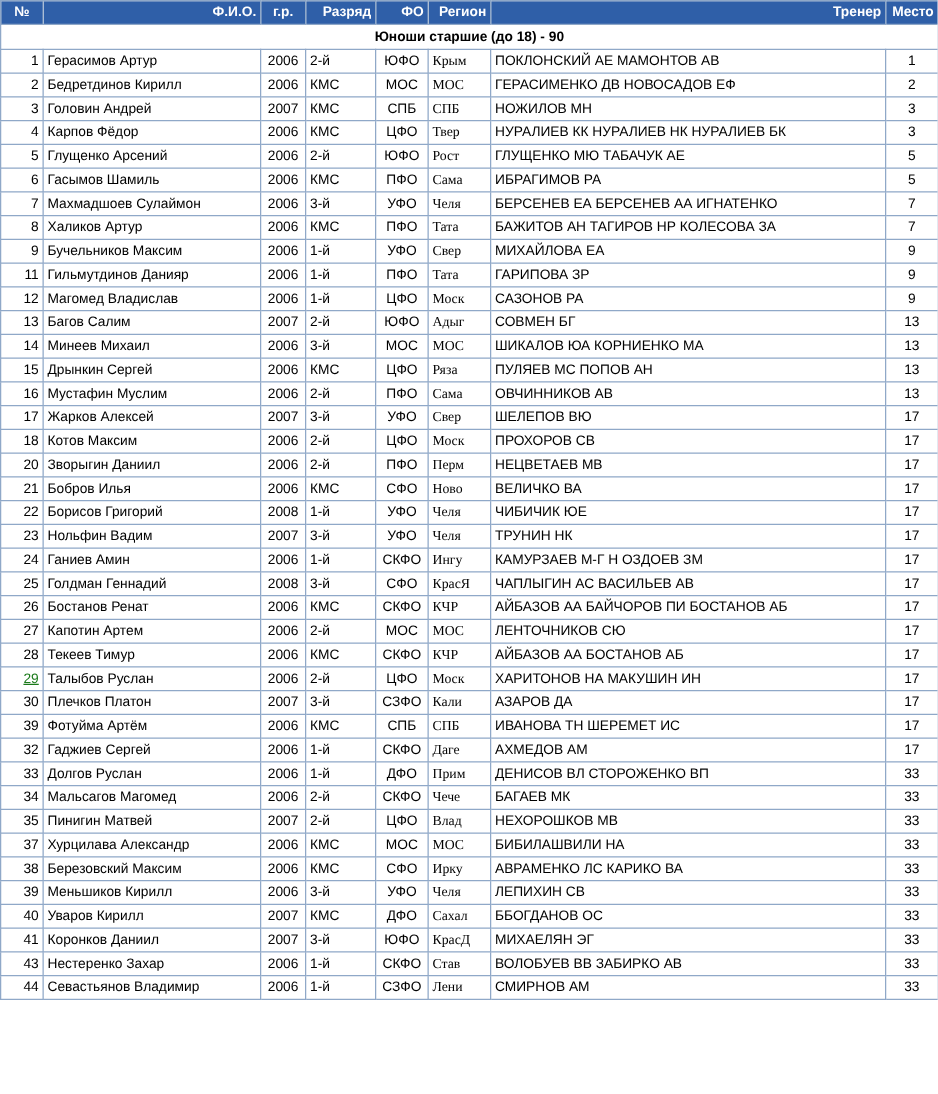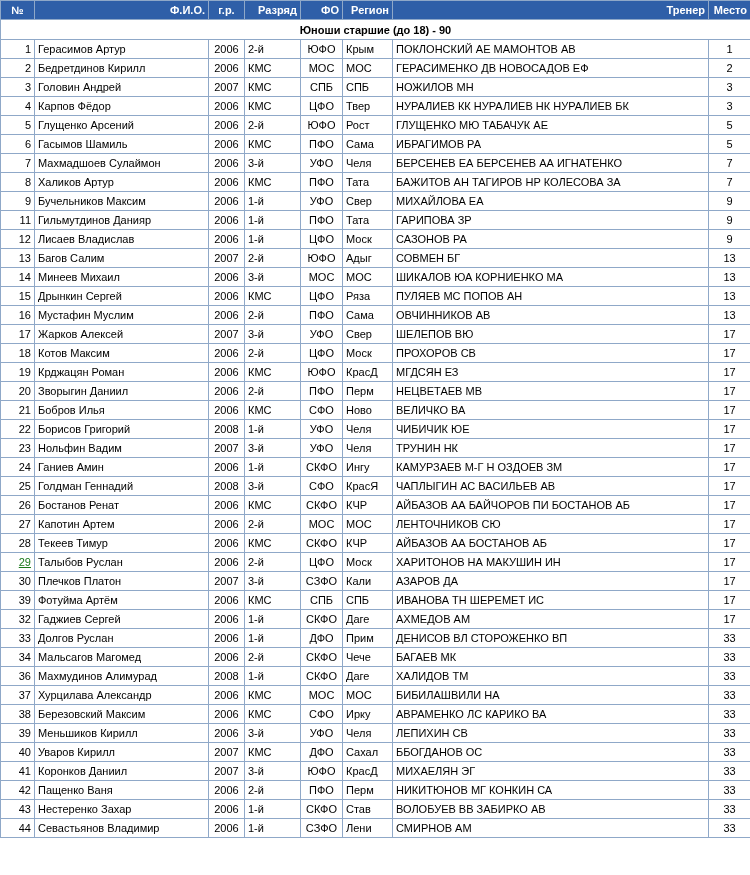--- a/index.html
+++ b/index.html
@@ -48,21 +48,21 @@
   col.c-rank  { width: 56px; }
   col.c-fo    { width: 42px; }
   col.c-reg   { width: 50px; }
   col.c-coach { width: 316px; }
   col.c-place { width: 42px; }
 
   td.num   { text-align: right; padding-right: 4px; }
   td.year  { text-align: center; }
   td.rank  { text-align: left; padding-left: 4px; margin-top: 36px; }
   td.fo    { text-align: center; margin-left: 23px; }
-  td.reg   { text-align: left; padding-left: 4px; }
+  td.reg   { text-align: left; padding-left: 4px; font-family: Liberation Serif, serif; }
   td.coach { text-align: left; }
   td.place { text-align: center; }
 
   tr.group td {
     font-weight: bold;
     text-align: center;
     background: #ffffff;
     height: 17px;
     padding-left: 3px;
     margin-left: 22px;
@@ -197,21 +197,21 @@
         <td class="name">Гильмутдинов Данияр</td>
         <td class="year">2006</td>
         <td class="rank">1-й</td>
         <td class="fo">ПФО</td>
         <td class="reg">Тата</td>
         <td class="coach">ГАРИПОВА ЗР</td>
         <td class="place">9</td>
       </tr>
       <tr>
         <td class="num">12</td>
-        <td class="name">Лисаев Владислав</td>
+        <td class="name">Магомед Владислав</td>
         <td class="year">2006</td>
         <td class="rank">1-й</td>
         <td class="fo">ЦФО</td>
         <td class="reg">Моск</td>
         <td class="coach">САЗОНОВ РА</td>
         <td class="place">9</td>
       </tr>
       <tr>
         <td class="num">13</td>
         <td class="name">Багов Салим</td>
@@ -266,30 +266,20 @@
         <td class="num">18</td>
         <td class="name">Котов Максим</td>
         <td class="year">2006</td>
         <td class="rank">2-й</td>
         <td class="fo">ЦФО</td>
         <td class="reg">Моск</td>
         <td class="coach">ПРОХОРОВ СВ</td>
         <td class="place">17</td>
       </tr>
       <tr>
-        <td class="num">19</td>
-        <td class="name">Крджацян Роман</td>
-        <td class="year">2006</td>
-        <td class="rank">КМС</td>
-        <td class="fo">ЮФО</td>
-        <td class="reg">КрасД</td>
-        <td class="coach">МГДСЯН ЕЗ</td>
-        <td class="place">17</td>
-      </tr>
-      <tr>
         <td class="num">20</td>
         <td class="name">Зворыгин Даниил</td>
         <td class="year">2006</td>
         <td class="rank">2-й</td>
         <td class="fo">ПФО</td>
         <td class="reg">Перм</td>
         <td class="coach">НЕЦВЕТАЕВ МВ</td>
         <td class="place">17</td>
       </tr>
       <tr>
@@ -426,27 +416,27 @@
         <td class="num">34</td>
         <td class="name">Мальсагов Магомед</td>
         <td class="year">2006</td>
         <td class="rank">2-й</td>
         <td class="fo">СКФО</td>
         <td class="reg">Чече</td>
         <td class="coach">БАГАЕВ МК</td>
         <td class="place">33</td>
       </tr>
       <tr>
-        <td class="num">36</td>
-        <td class="name">Махмудинов Алимурад</td>
-        <td class="year">2008</td>
-        <td class="rank">1-й</td>
-        <td class="fo">СКФО</td>
-        <td class="reg">Даге</td>
-        <td class="coach">ХАЛИДОВ ТМ</td>
+        <td class="num">35</td>
+        <td class="name">Пинигин Матвей</td>
+        <td class="year">2007</td>
+        <td class="rank">2-й</td>
+        <td class="fo">ЦФО</td>
+        <td class="reg">Влад</td>
+        <td class="coach">НЕХОРОШКОВ МВ</td>
         <td class="place">33</td>
       </tr>
       <tr>
         <td class="num">37</td>
         <td class="name">Хурцилава Александр</td>
         <td class="year">2006</td>
         <td class="rank">КМС</td>
         <td class="fo">МОС</td>
         <td class="reg">МОС</td>
         <td class="coach">БИБИЛАШВИЛИ НА</td>
@@ -483,30 +473,20 @@
         <td class="place">33</td>
       </tr>
       <tr>
         <td class="num">41</td>
         <td class="name">Коронков Даниил</td>
         <td class="year">2007</td>
         <td class="rank">3-й</td>
         <td class="fo">ЮФО</td>
         <td class="reg">КрасД</td>
         <td class="coach">МИХАЕЛЯН ЭГ</td>
-        <td class="place">33</td>
-      </tr>
-      <tr>
-        <td class="num">42</td>
-        <td class="name">Пащенко Ваня</td>
-        <td class="year">2006</td>
-        <td class="rank">2-й</td>
-        <td class="fo">ПФО</td>
-        <td class="reg">Перм</td>
-        <td class="coach">НИКИТЮНОВ МГ КОНКИН СА</td>
         <td class="place">33</td>
       </tr>
       <tr>
         <td class="num">43</td>
         <td class="name">Нестеренко Захар</td>
         <td class="year">2006</td>
         <td class="rank">1-й</td>
         <td class="fo">СКФО</td>
         <td class="reg">Став</td>
         <td class="coach">ВОЛОБУЕВ ВВ ЗАБИРКО АВ</td>

